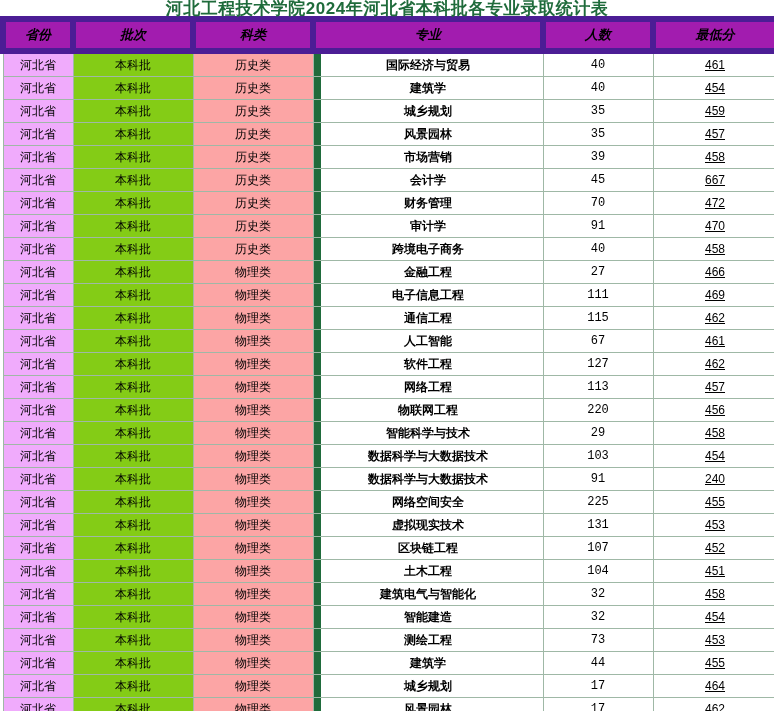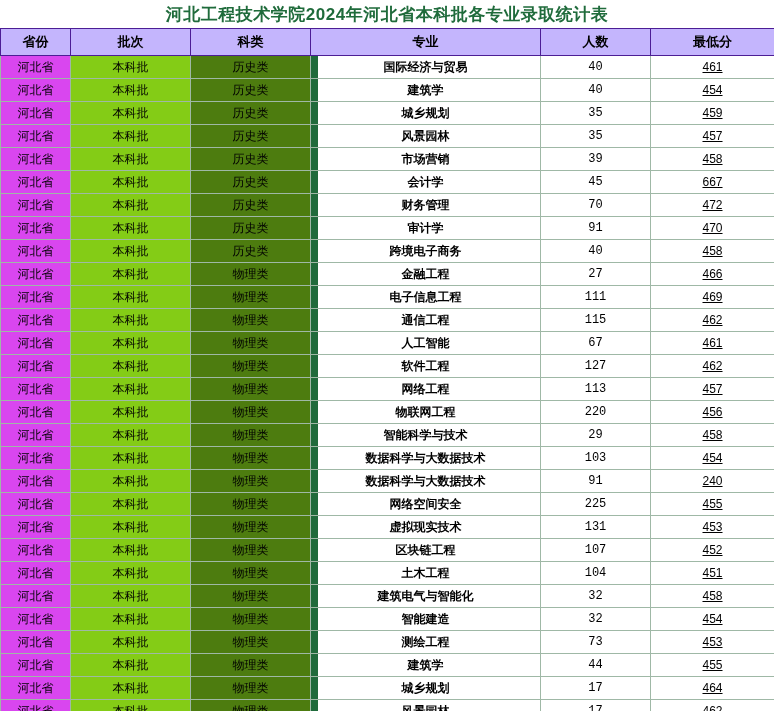--- a/index.html
+++ b/index.html
@@ -13,21 +13,21 @@
     font-family: "Liberation Sans", sans-serif;
     overflow: hidden;
   }
   .sheet {
     width: 774px;
     height: 711px;
     position: relative;
     box-sizing: border-box;
   }
   .title-bar {
-    height: 28px;
+    height: 16px;
     background: #ffffff;
     display: flex;
     align-items: center;
     justify-content: center;
   }
   .title-text {
     color: #1f6b3b;
     font-size: 17px;
     font-weight: bold;
     letter-spacing: 0.5px;
@@ -45,38 +45,39 @@
     color: #000000;
     text-align: center;
     vertical-align: middle;
     padding: 0;
     height: 22px;
     line-height: 22px;
     overflow: hidden;
     white-space: nowrap;
   }
   table.grid thead th {
-    background: #c4b5fd;
+    background: #a21caf;
     font-weight: bold;
     font-size: 13px;
     height: 26px;
     line-height: 26px;
-    border: 1px solid #4c1d95;
+    border: 6px solid #4c1d95;
+    font-style: italic;
   }
   
   col.c-prov { width: 70px; }
   col.c-batch { width: 120px; }
   col.c-cat { width: 120px; }
   col.c-major { width: 230px; }
   col.c-count { width: 110px; }
   col.c-score { width: 124px; }
 
-  td.cell-prov { background: #d946ef; }
+  td.cell-prov { background: #f0abfc; }
   td.cell-batch { background: #84cc16; }
-  td.cell-cat { background: #4d7c0f; }
+  td.cell-cat { background: #fca5a5; }
   td.cell-major {
     background: #ffffff;
     position: relative;
     font-weight: bold;
   }
   td.cell-major .major-tick {
     position: absolute;
     left: 0;
     top: 0;
     bottom: 0;

